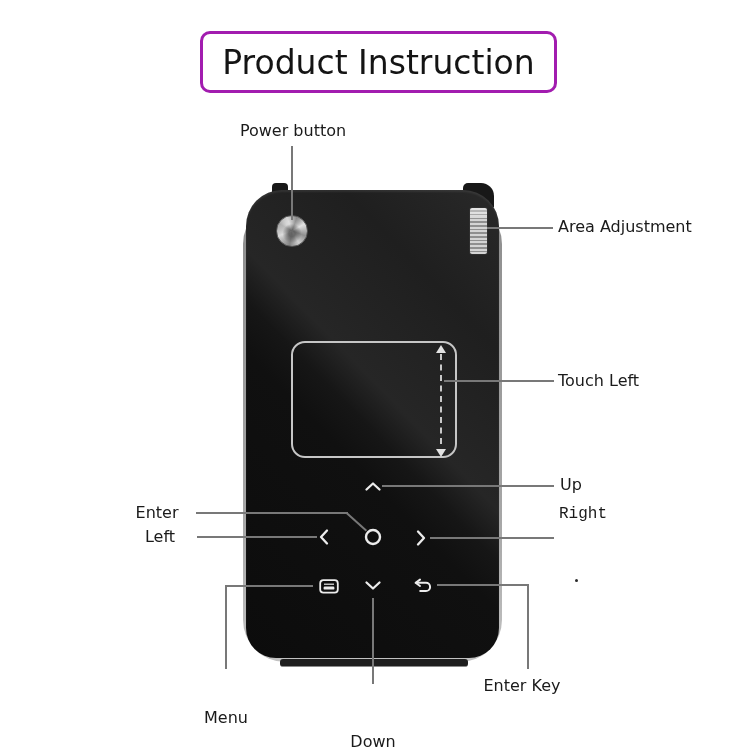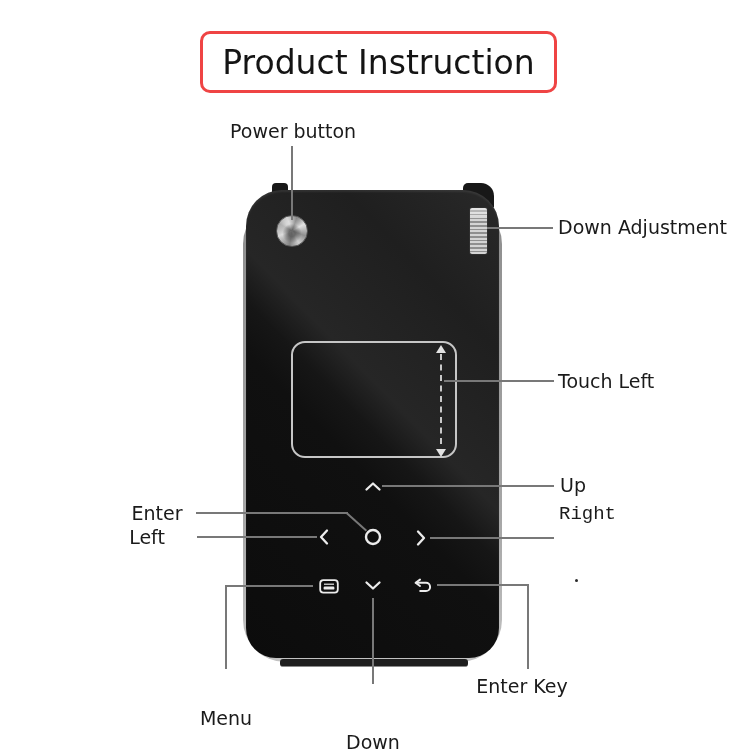--- a/index.html
+++ b/index.html
@@ -4,21 +4,21 @@
 <style>
   html,body{margin:0;padding:0;background:#fff;}
   #stage{
     position:relative;width:750px;height:750px;background:#ffffff;overflow:hidden;
     font-family:"DejaVu Sans","Liberation Sans",sans-serif;color:#1c1c1c;
   }
   .abs{position:absolute;}
   
   #title-box{
     left:200px;top:31px;width:351px;height:56px;background:#fff;
-    border:3px solid #ef4444;border-radius:10px;
+    border:3px solid #a21caf;border-radius:10px;
     display:flex;align-items:center;justify-content:center;z-index:10;
   }
   #title-box span{font-size:33px;color:#141414;white-space:nowrap;}
   
   #bezel{
     left:243px;top:202px;width:259px;height:460px;border-radius:42px;
     background:linear-gradient(180deg,#8d8d8d 0%,#a7a7a7 70%,#c2c2c2 100%);z-index:1;
   }
   #stand-bar{
     left:280px;top:659px;width:188px;height:8px;border-radius:3px;
@@ -59,21 +59,21 @@
   }
   .scroll-arrow{width:0;height:0;z-index:5;border-left:5px solid transparent;border-right:5px solid transparent;}
   #scroll-arrow-up{left:436px;top:345px;border-bottom:8px solid #e2e2e2;}
   #scroll-arrow-down{left:436px;top:449px;border-top:8px solid #e2e2e2;}
   .glyph{z-index:5;}
   .glyph svg{display:block;}
   .glyph .stroke{fill:none;stroke:#ececec;stroke-width:2.3;stroke-linecap:round;stroke-linejoin:round;}
   
   .leader{background:#787878;z-index:6;}
   
-  .lbl{font-size:19px;line-height:16px;color:#1a1a1a;z-index:7;white-space:nowrap;}
+  .lbl{font-size:16px;line-height:16px;color:#1a1a1a;z-index:7;white-space:nowrap;}
   .lbl.center{text-align:center;}
   .lbl.right{text-align:center;}
   #speck{left:575px;top:579px;width:3px;height:3px;border-radius:50%;background:#2a2a2a;z-index:7;}
 </style>
 </head>
 <body>
 
 <div id="stage">
 
   <div id="title-box" class="abs">
@@ -140,24 +140,24 @@
   <div class="abs leader" style="left:347px;top:512px;width:27px;height:2px;transform-origin:0 0;transform:rotate(42deg);"></div>
   <div class="abs leader" style="left:197px;top:536px;width:120px;height:2px;"></div>
   <div class="abs leader" style="left:430px;top:537px;width:124px;height:2px;"></div>
   <div class="abs leader" style="left:225px;top:585px;width:88px;height:2px;"></div>
   <div class="abs leader" style="left:225px;top:585px;width:2px;height:84px;"></div>
   <div class="abs leader" style="left:372px;top:598px;width:2px;height:86px;"></div>
   <div class="abs leader" style="left:437px;top:584px;width:92px;height:2px;"></div>
   <div class="abs leader" style="left:527px;top:584px;width:2px;height:85px;"></div>
 
   <div class="abs lbl center" style="left:230px;top:123px;width:126px;">Power button</div>
-  <div class="abs lbl" style="left:558px;top:219px;">Down Adjustment</div>
+  <div class="abs lbl" style="left:558px;top:219px;">Area Adjustment</div>
   <div class="abs lbl" style="left:558px;top:373px;">Touch Left</div>
   <div class="abs lbl" style="left:560px;top:477px;">Up</div>
   <div class="abs lbl right" style="left:120px;top:505px;width:74px;">Enter</div>
-  <div class="abs lbl right" style="left:111px;top:529px;width:72px;">Left</div>
+  <div class="abs lbl right" style="left:124px;top:529px;width:72px;">Left</div>
   <div class="abs lbl" style="left:559px;top:506px;font-family:Liberation Mono, monospace;">Right</div>
   <div class="abs lbl center" style="left:186px;top:710px;width:80px;">Menu</div>
   <div class="abs lbl center" style="left:333px;top:689px;width:80px;margin-top:45px;">Down</div>
   <div class="abs lbl center" style="left:472px;top:678px;width:100px;">Enter Key</div>
 
   <div id="speck" class="abs"></div>
 </div>
 
 </body></html>

